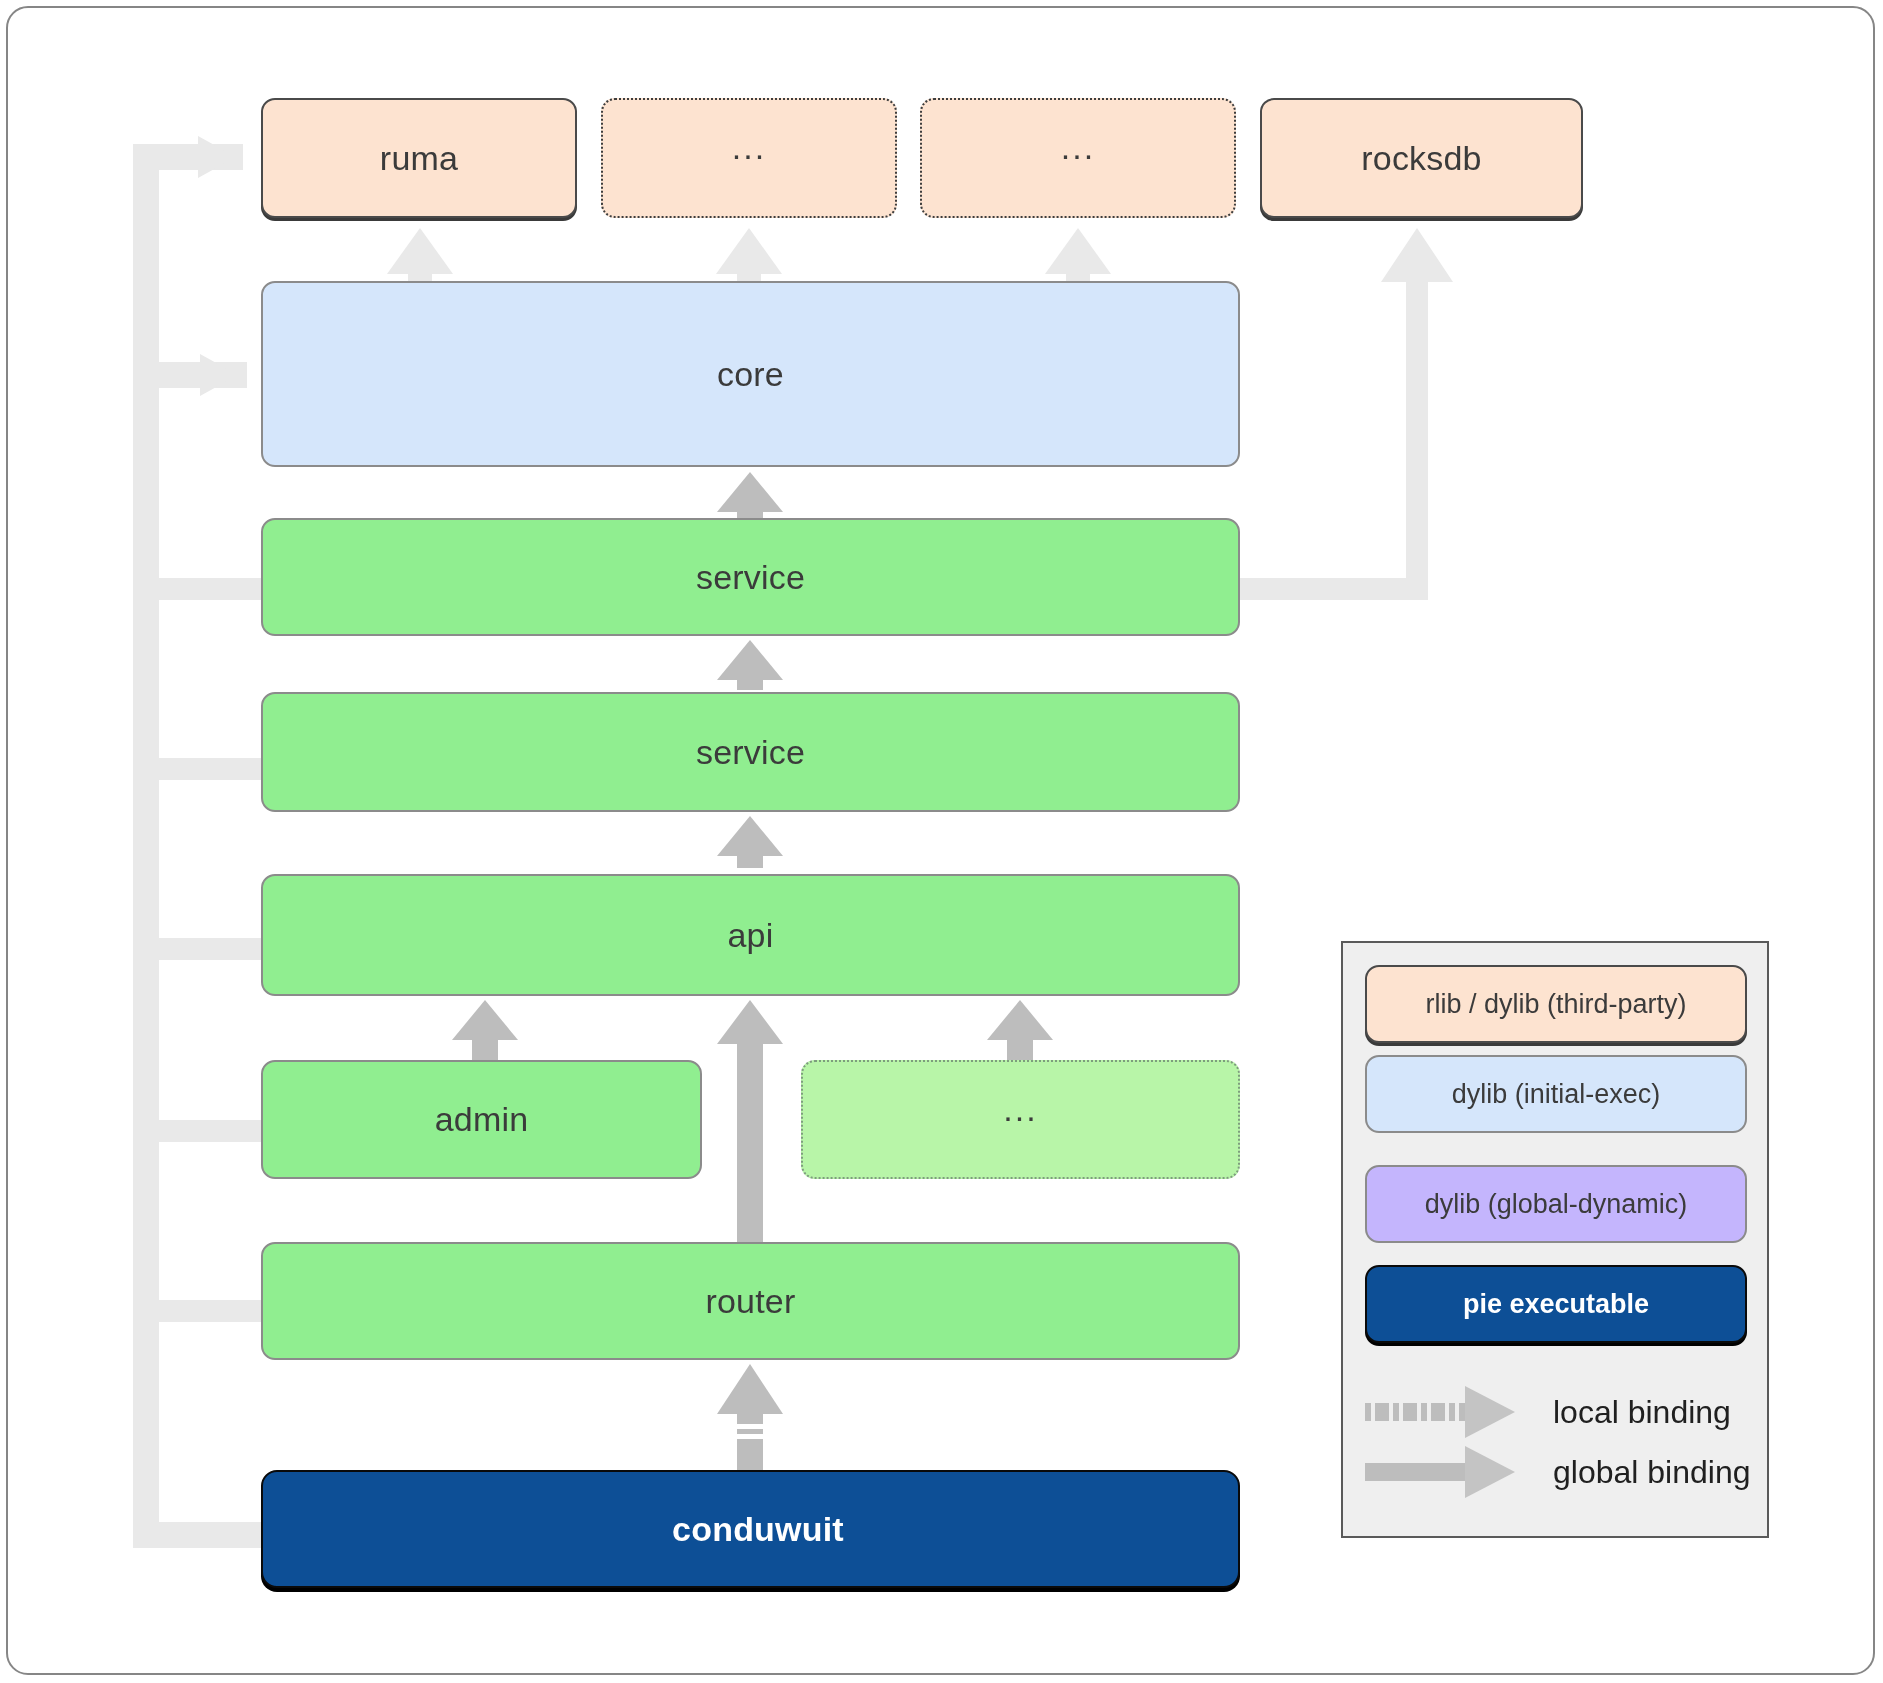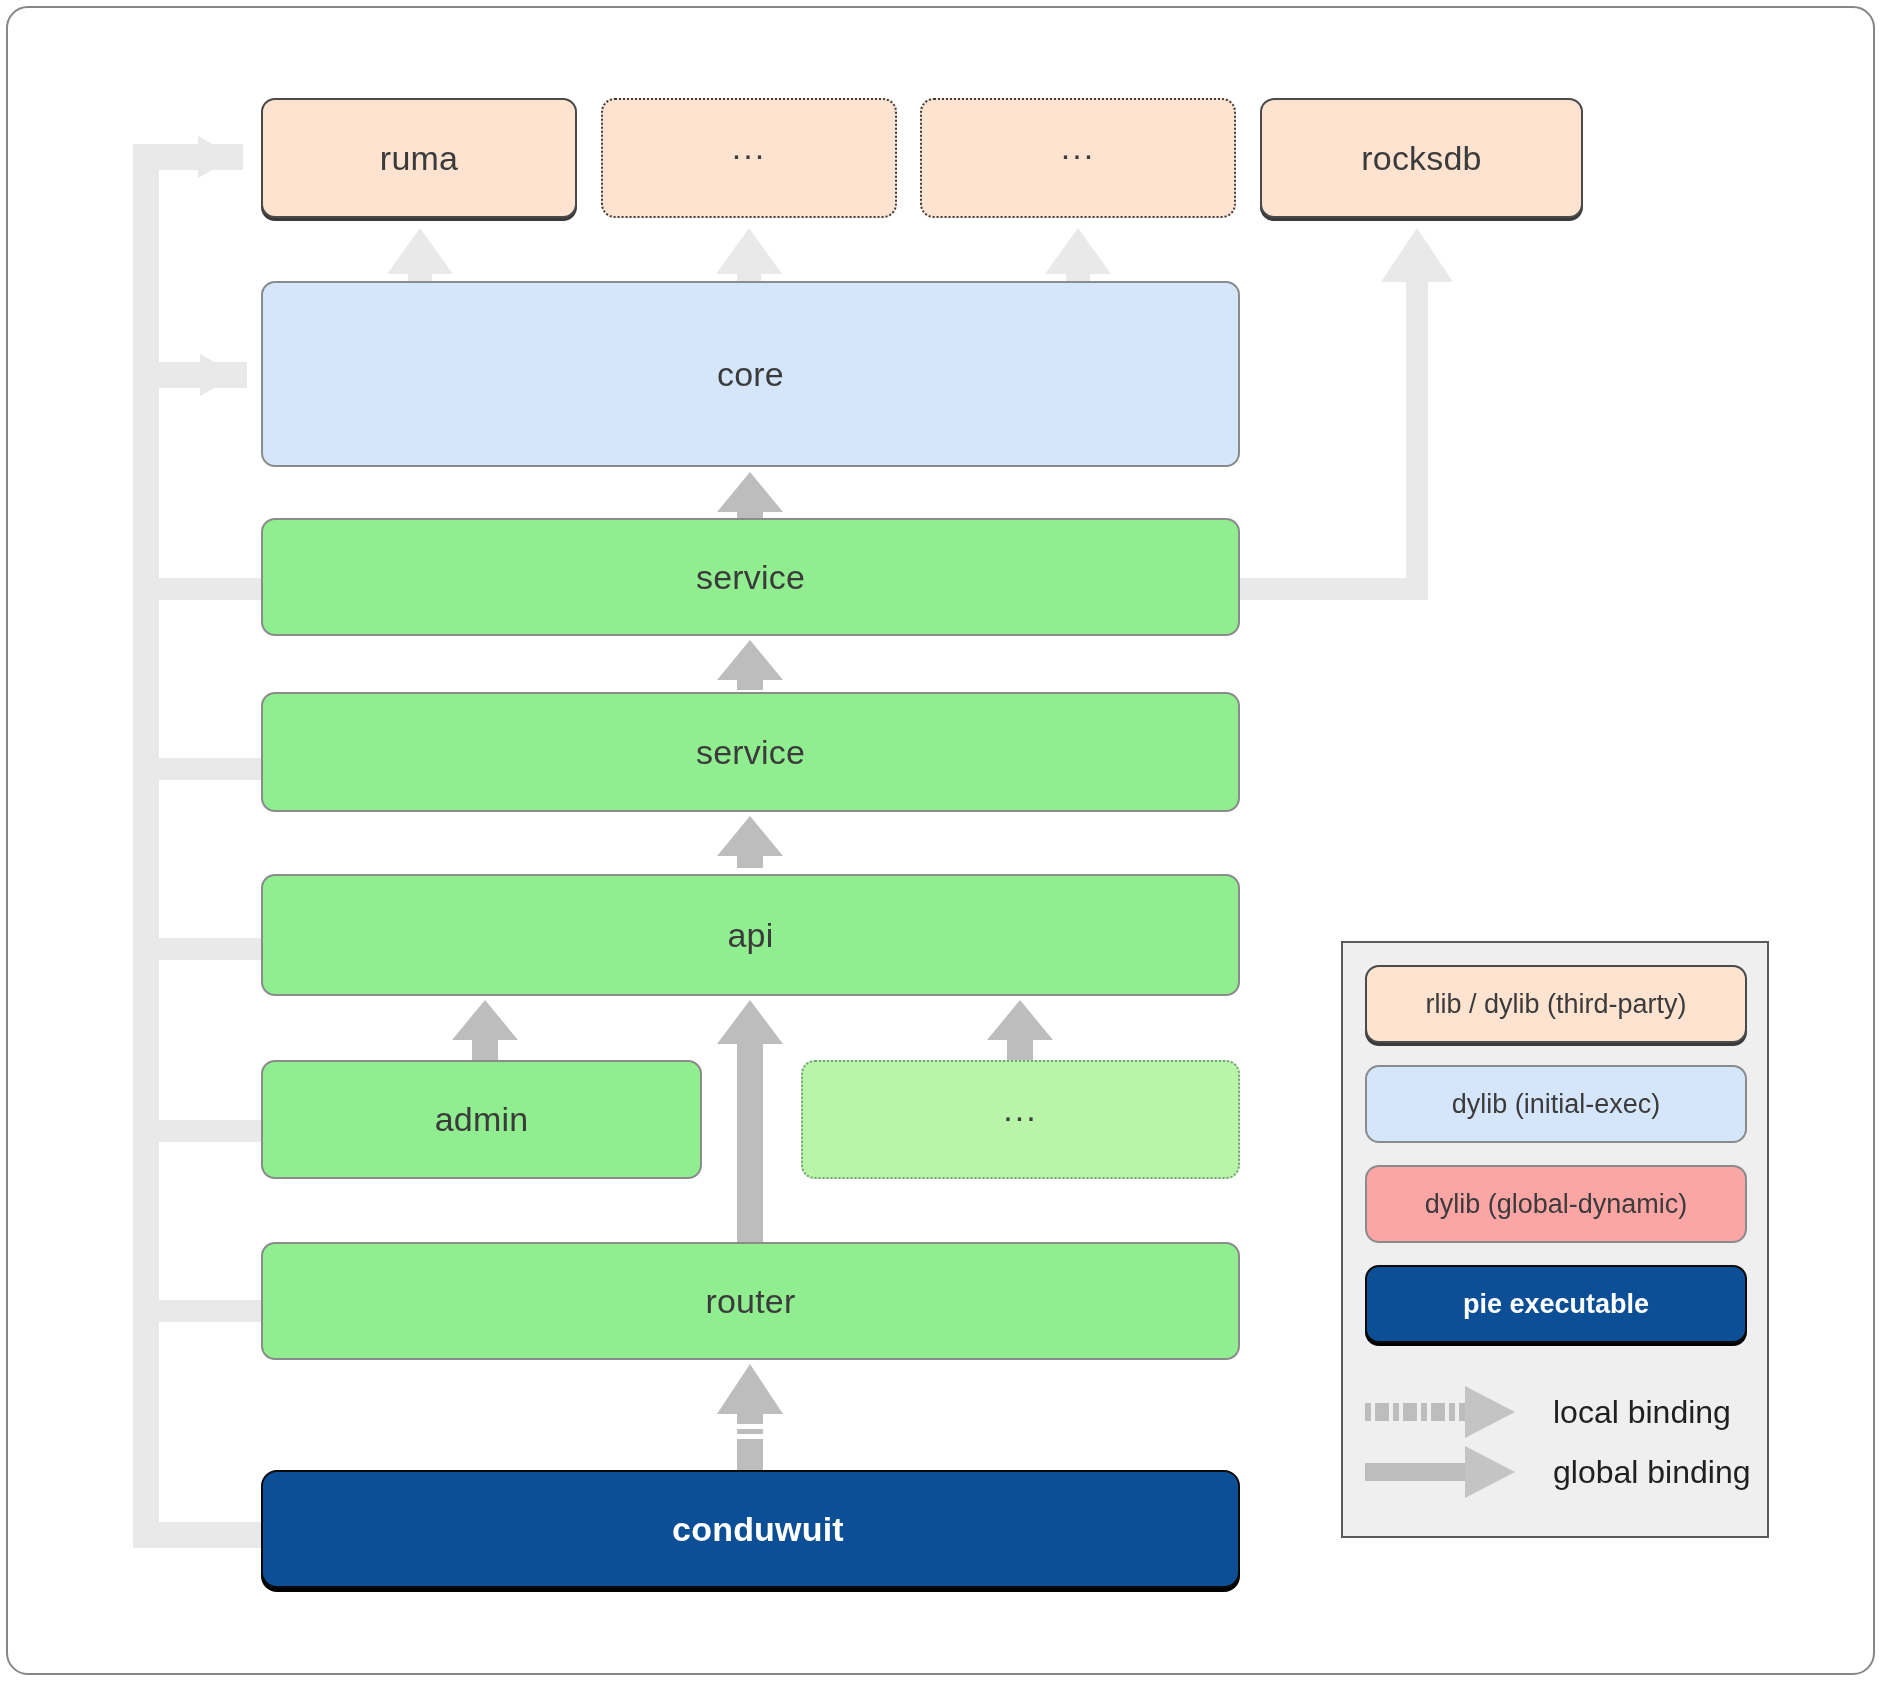--- a/index.html
+++ b/index.html
@@ -325,25 +325,25 @@
   <div class="node pieexec" style="left:261px; top:1470px; width:979px; height:118px;padding-left:15px;">
     <span>conduwuit</span>
   </div>
 
   <div id="legend">
 
     <div class="legend-chip" style="top:22px; background:#fde3d0; border:2px solid #4a4a4a; box-shadow:0 3px 0 0 #3a3a3a;">
       <span>rlib / dylib (third-party)</span>
     </div>
 
-    <div class="legend-chip" style="top:122px; background:#d5e6fb; border:2px solid #8b8b8b;">
+    <div class="legend-chip" style="top:112px; background:#d5e6fb; border:2px solid #8b8b8b;">
       <span>dylib (initial-exec)</span>
     </div>
 
-    <div class="legend-chip" style="top:222px; background:#fca5a5; border:2px solid #8b8b8b;">
+    <div class="legend-chip" style="top:222px; background:#c4b5fd; border:2px solid #8b8b8b;">
       <span>dylib (global-dynamic)</span>
     </div>
 
     <div class="legend-chip" style="top:322px; background:#0d4f96; border:2px solid #0a0a0a; color:#ffffff; font-weight:bold; box-shadow:0 3px 0 0 #000000;">
       <span>pie executable</span>
     </div>
 
     <div class="legend-row" style="top:440px;">
       <div class="legend-arrow dashed">
         <div class="la-shaft"></div>

